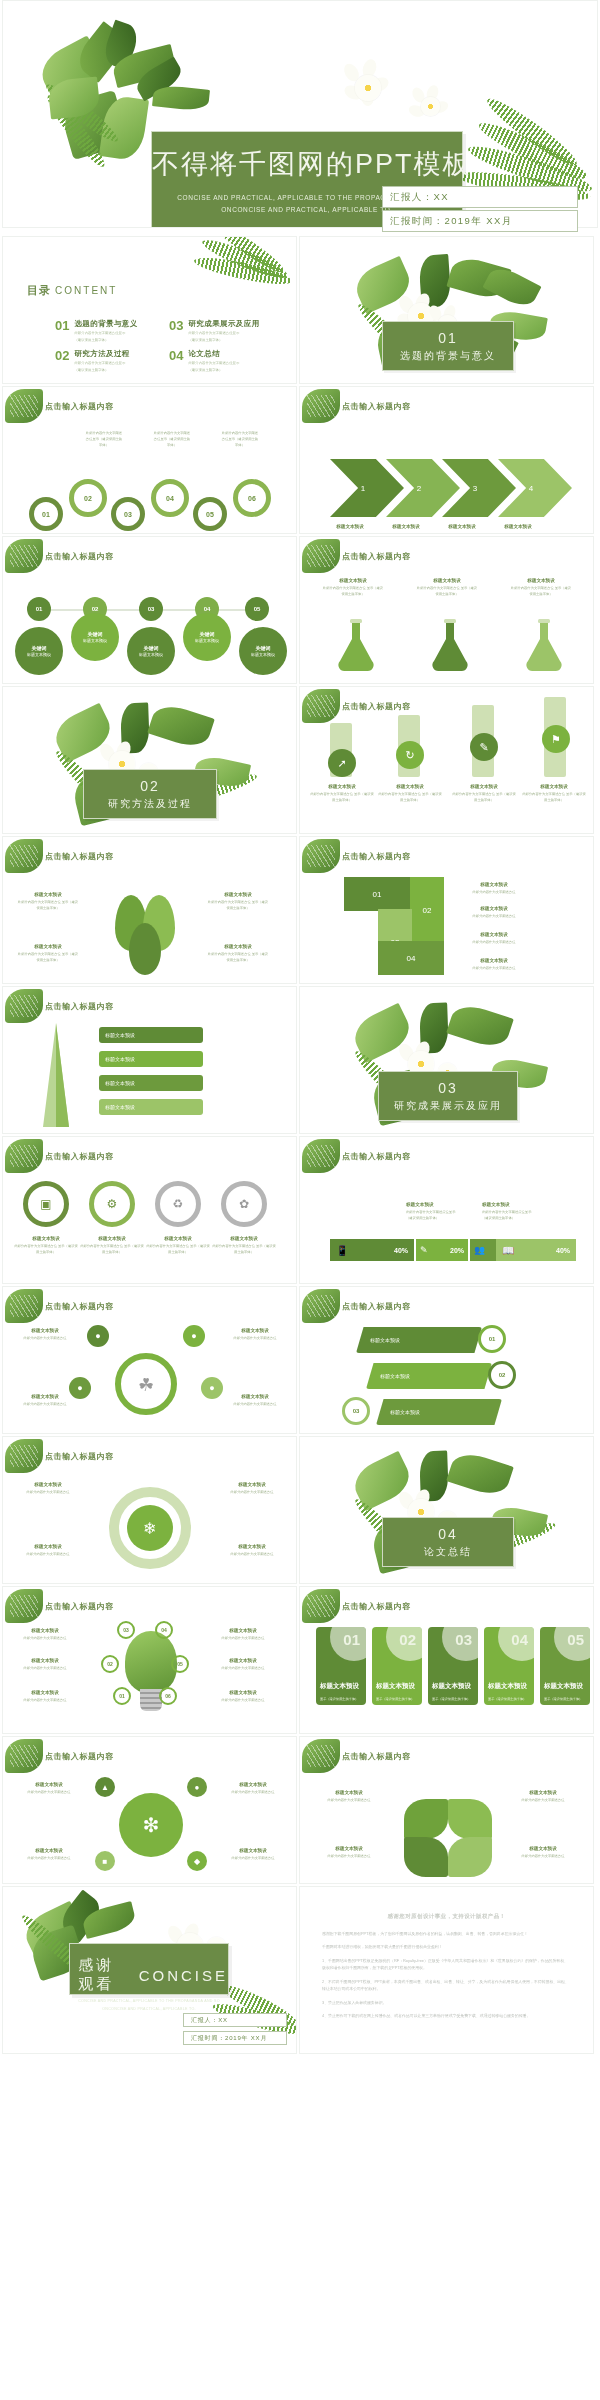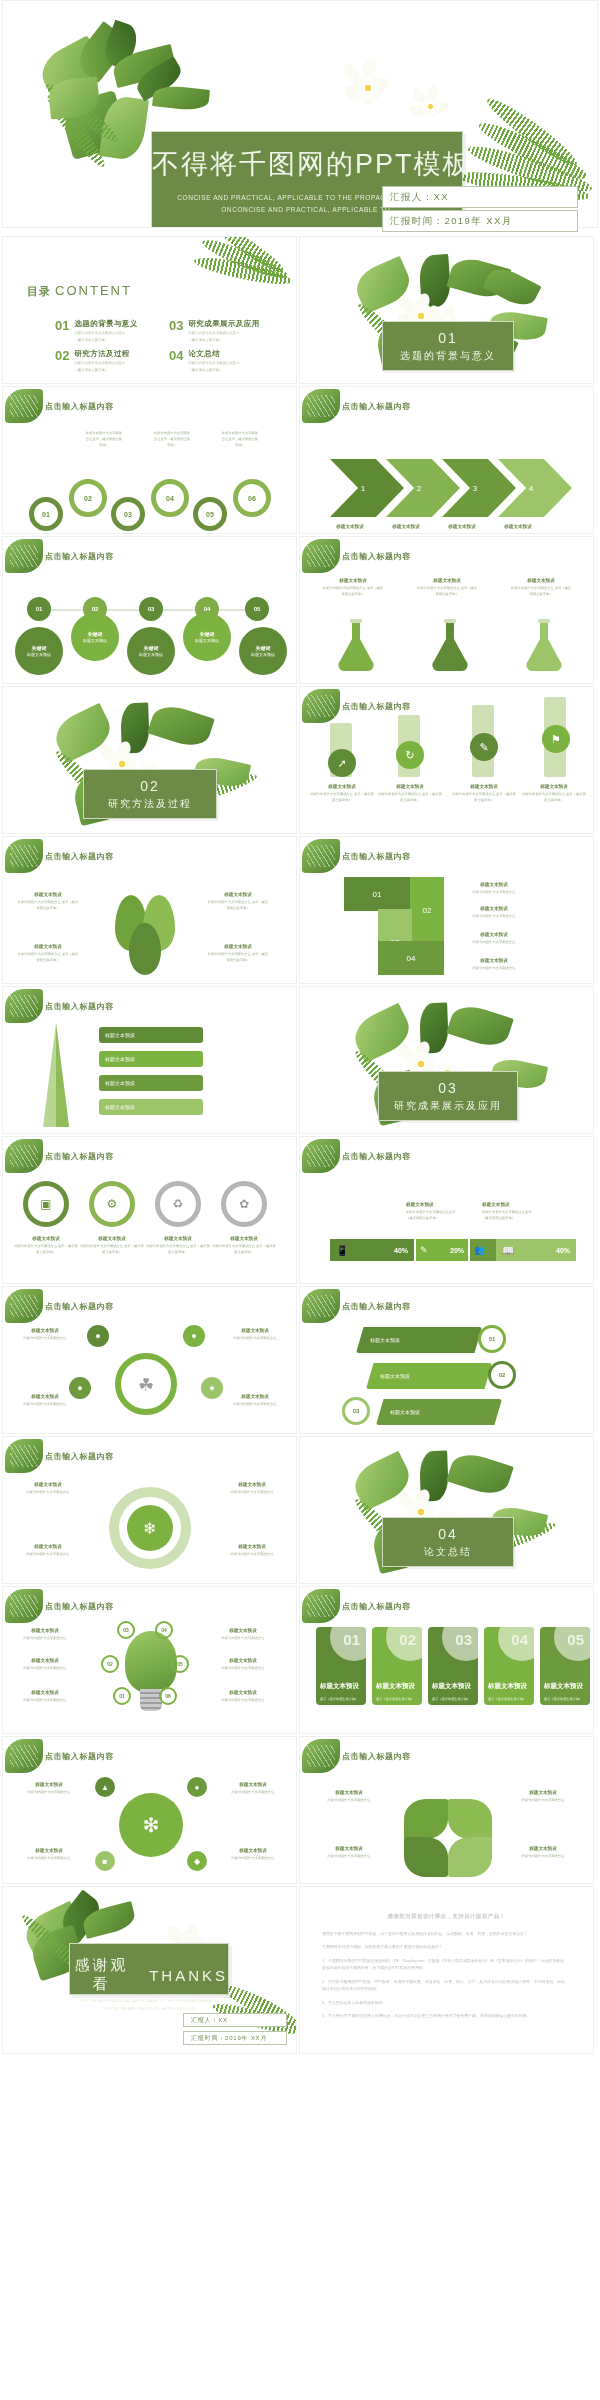--- a/index.html
+++ b/index.html
@@ -45,21 +45,21 @@
     color:#f2f5ec;white-space:nowrap;}
   .title-en{font-size:6.5px;letter-spacing:.6px;color:#e7eedc;line-height:1.9;}
 
   .infobox{position:absolute;border:1px solid #b9c8ab;background:#fff;
     color:#6f8c4d;font-size:9.5px;letter-spacing:1.4px;
     display:flex;align-items:center;padding-left:7px;}
 
   
   .toc-head{position:absolute;font-size:11px;color:#6f8c4d;letter-spacing:1px;}
   .toc-head b{font-weight:700;}
-  .toc-head span{font-size:13px;letter-spacing:2px;}
+  .toc-head span{font-size:10px;letter-spacing:2px;}
   .toc-item{position:absolute;display:flex;gap:5px;}
   .toc-num{font-size:13px;font-weight:700;color:#7aa348;line-height:1;}
   .toc-txt b{display:block;font-size:7.5px;color:#5d7a3d;font-weight:700;letter-spacing:.4px;}
   .toc-txt i{display:block;font-style:normal;font-size:3.4px;color:#a9bb96;
     line-height:1.7;margin-top:1.5px;}
 
   
   .sec-card{position:absolute;background:#6b8b46;border:1px solid #cfd9c3;
     box-shadow:2px 2px 0 rgba(0,0,0,.05);text-align:center;color:#fff;
     display:flex;flex-direction:column;justify-content:center;gap:3px;}
@@ -945,21 +945,21 @@
       </div>
       <div>
         <div class="petal" style="left:166px;top:38px;transform:rotate(-30deg)"></div>
         <div class="petal" style="left:182px;top:36px;transform:rotate(24deg)"></div>
         <div class="flower" style="left:174px;top:46px;"></div>
         <div class="flower sm" style="left:204px;top:50px;"></div>
       </div>
       <div class="thanks-card" style="left:66px;top:56px;width:160px;height:52px;padding-top:12px;">
         <div style="display:flex;justify-content:center;align-items:center;gap:16px;">
           <span class="thanks-cn">感谢观看</span>
-          <span class="thanks-en">THANKS</span>
+          <span class="thanks-en">CONCISE</span>
         </div>
         <div class="thanks-sub" style="margin-top:4px">CONCISE AND PRACTICAL, APPLICABLE TO THE PROPAGANDA AND SO</div>
         <div class="thanks-sub">ONCONCISE AND PRACTICAL, APPLICABLE TO.</div>
       </div>
       <div class="infobox" style="left:180px;top:126px;width:104px;height:14px;font-size:6px;letter-spacing:.8px;">
         <span>汇报人：XX</span>
       </div>
       <div class="infobox" style="left:180px;top:144px;width:104px;height:14px;font-size:6px;letter-spacing:.8px;">
         <span>汇报时间：2019年 XX月</span>
       </div>

